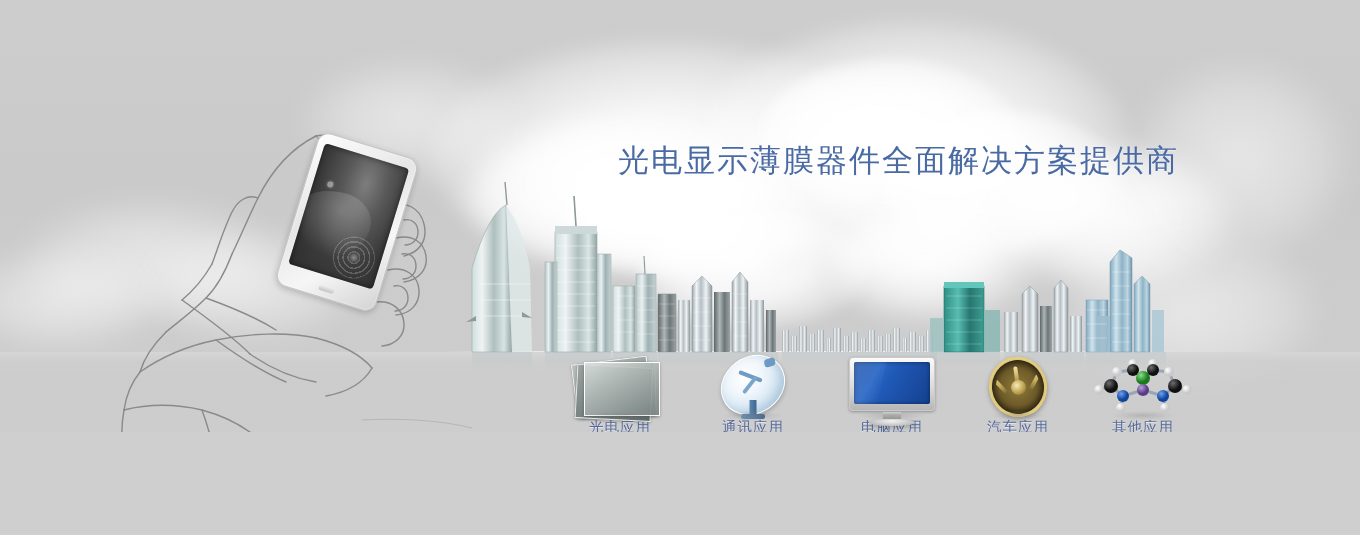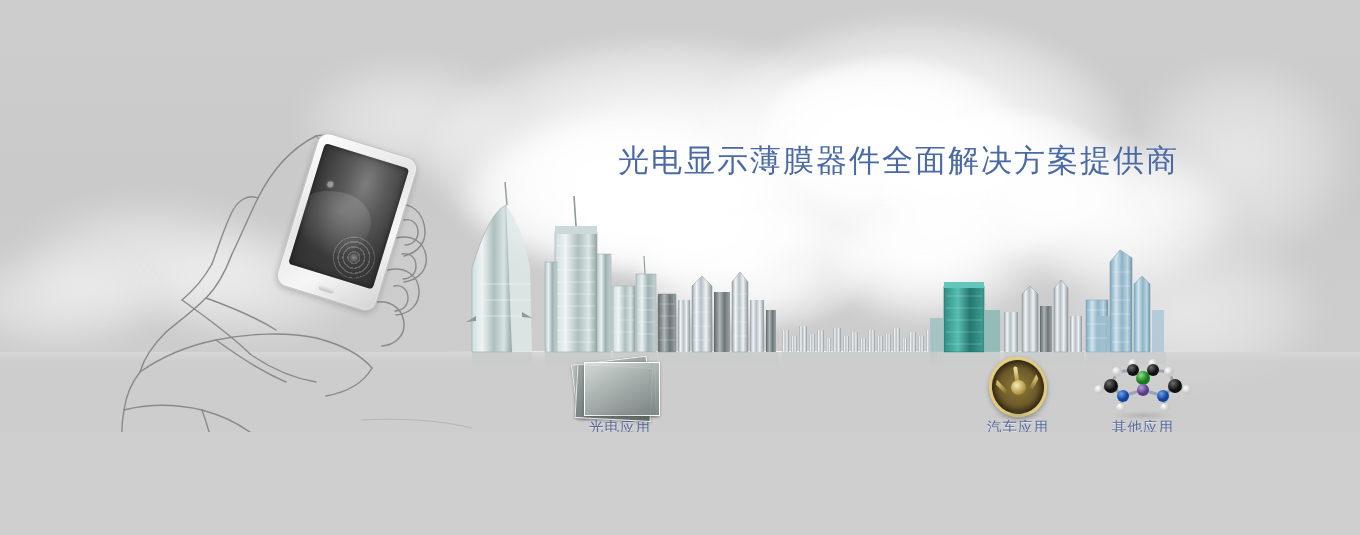--- a/index.html
+++ b/index.html
@@ -569,21 +569,49 @@
       <div class="icon-art">
         <div class="panel p1"></div>
         <div class="panel p2"></div>
         <div class="panel p3"></div>
         <div class="panel p4"></div>
         <div class="icon-shadow"></div>
       </div>
       <div class="icon-label">光电应用</div>
     </div>
 
-
+    <div class="icon-item" style="left:133px;">
+      <div class="icon-art">
+        <div class="dish-wrap">
+          <div class="dish">
+            <div class="dish-arm"></div>
+            <div class="dish-arm2"></div>
+            <div class="dish-lnb"></div>
+          </div>
+          <div class="dish-mast"></div>
+          <div class="dish-base"></div>
+        </div>
+        <div class="icon-shadow" style="width:56px;"></div>
+      </div>
+      <div class="icon-label">通讯应用</div>
+    </div>
+
+    <div class="icon-item" style="left:272px;">
+      <div class="icon-art">
+        <div class="monitor">
+          <div class="mon-frame">
+              <div class="mon-screen"></div>
+            </div>
+          <div class="mon-neck"></div>
+          <div class="mon-base"></div>
+        </div>
+        <div class="icon-shadow" style="width:66px;"></div>
+      </div>
+      <div class="icon-label">电脑应用</div>
+    </div>
 
     <div class="icon-item" style="left:398px;">
       <div class="icon-art">
         <div class="wheel-wrap">
           <div class="wheel">
             <div class="wheel-spokes">
               <div class="spoke" style="transform:rotate(0deg)   translateY(-100%);"></div>
               <div class="spoke" style="transform:rotate(36deg)  translateY(-100%);"></div>
               <div class="spoke" style="transform:rotate(72deg)  translateY(-100%);"></div>
               <div class="spoke" style="transform:rotate(108deg) translateY(-100%);"></div>

